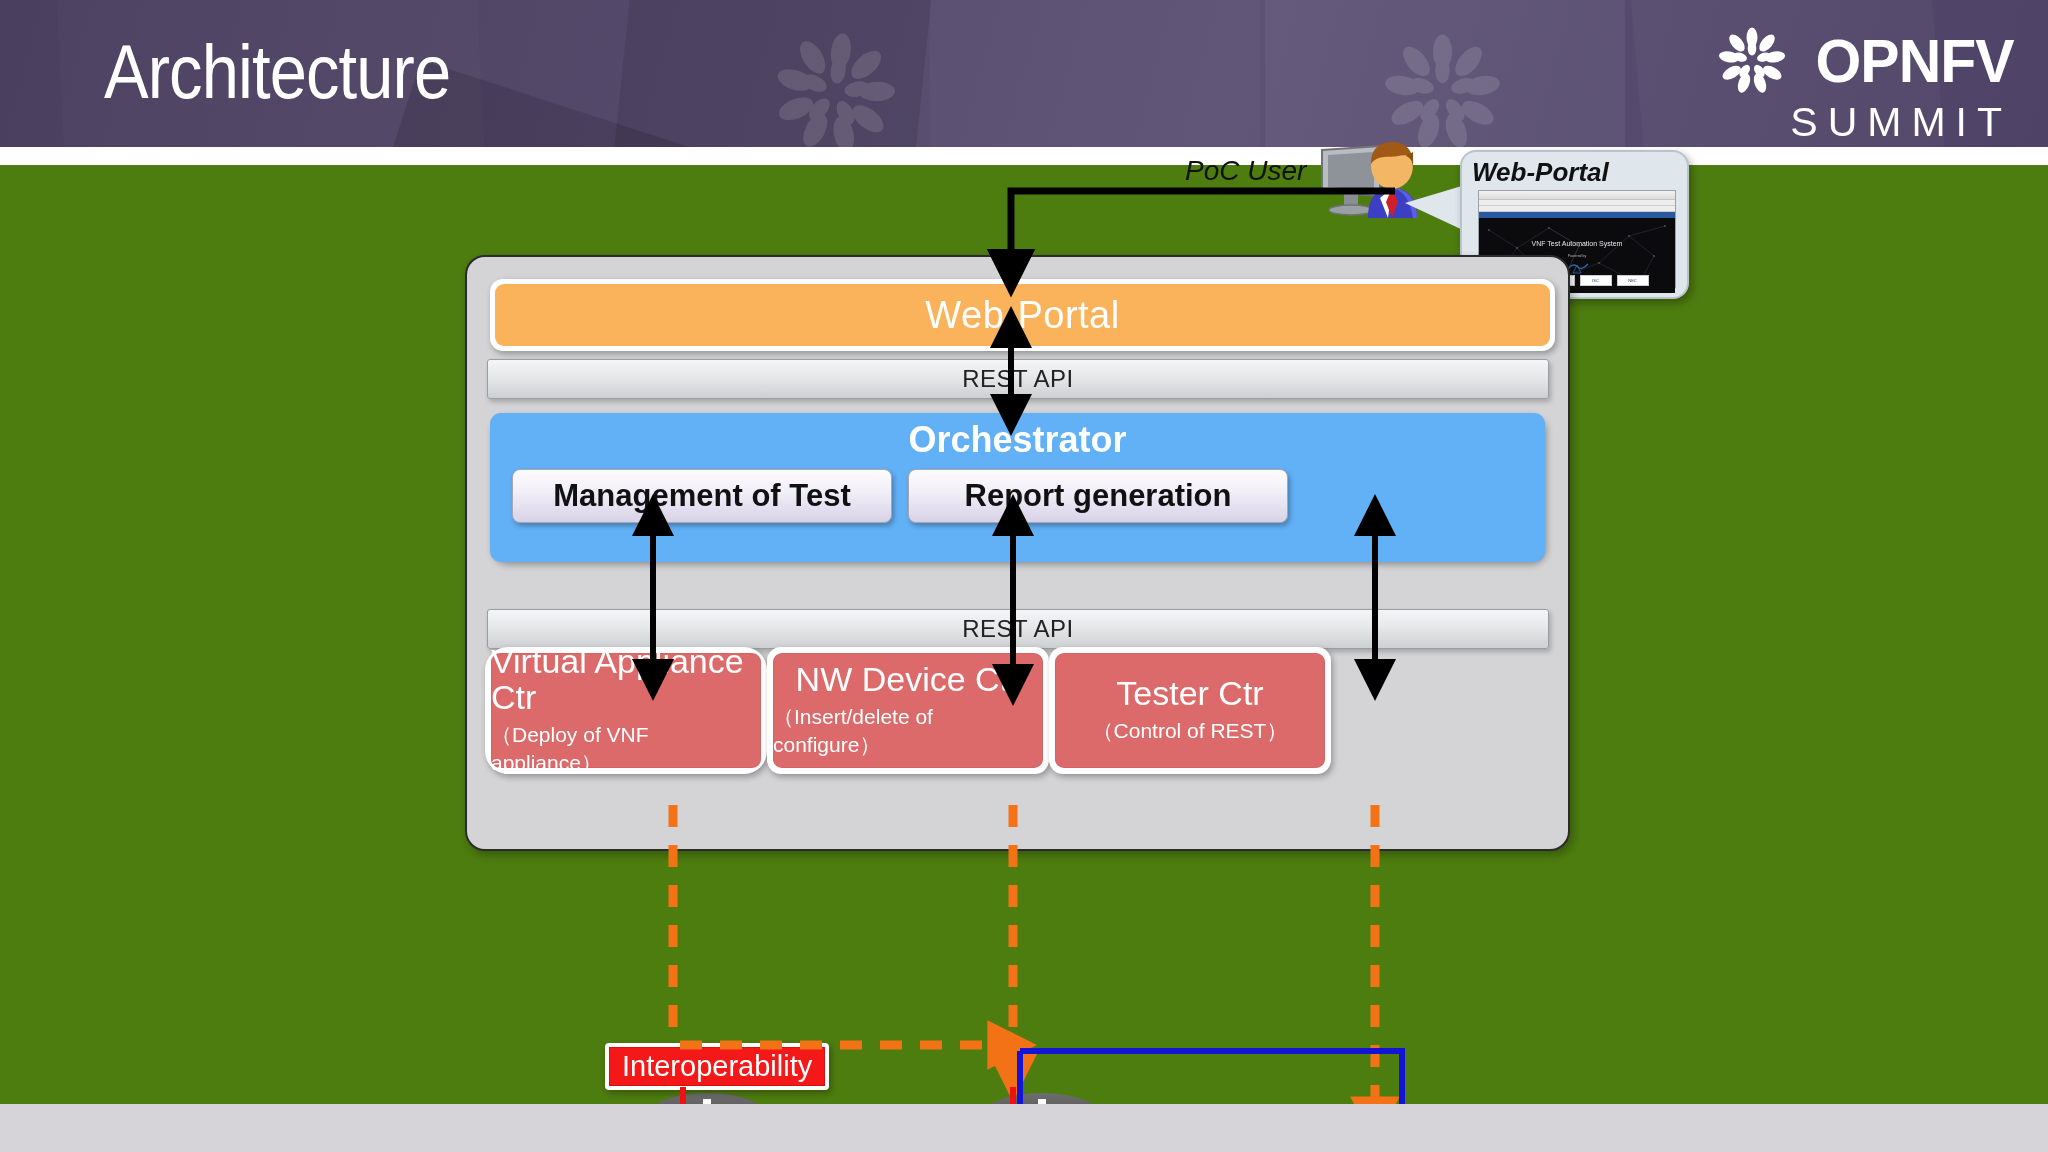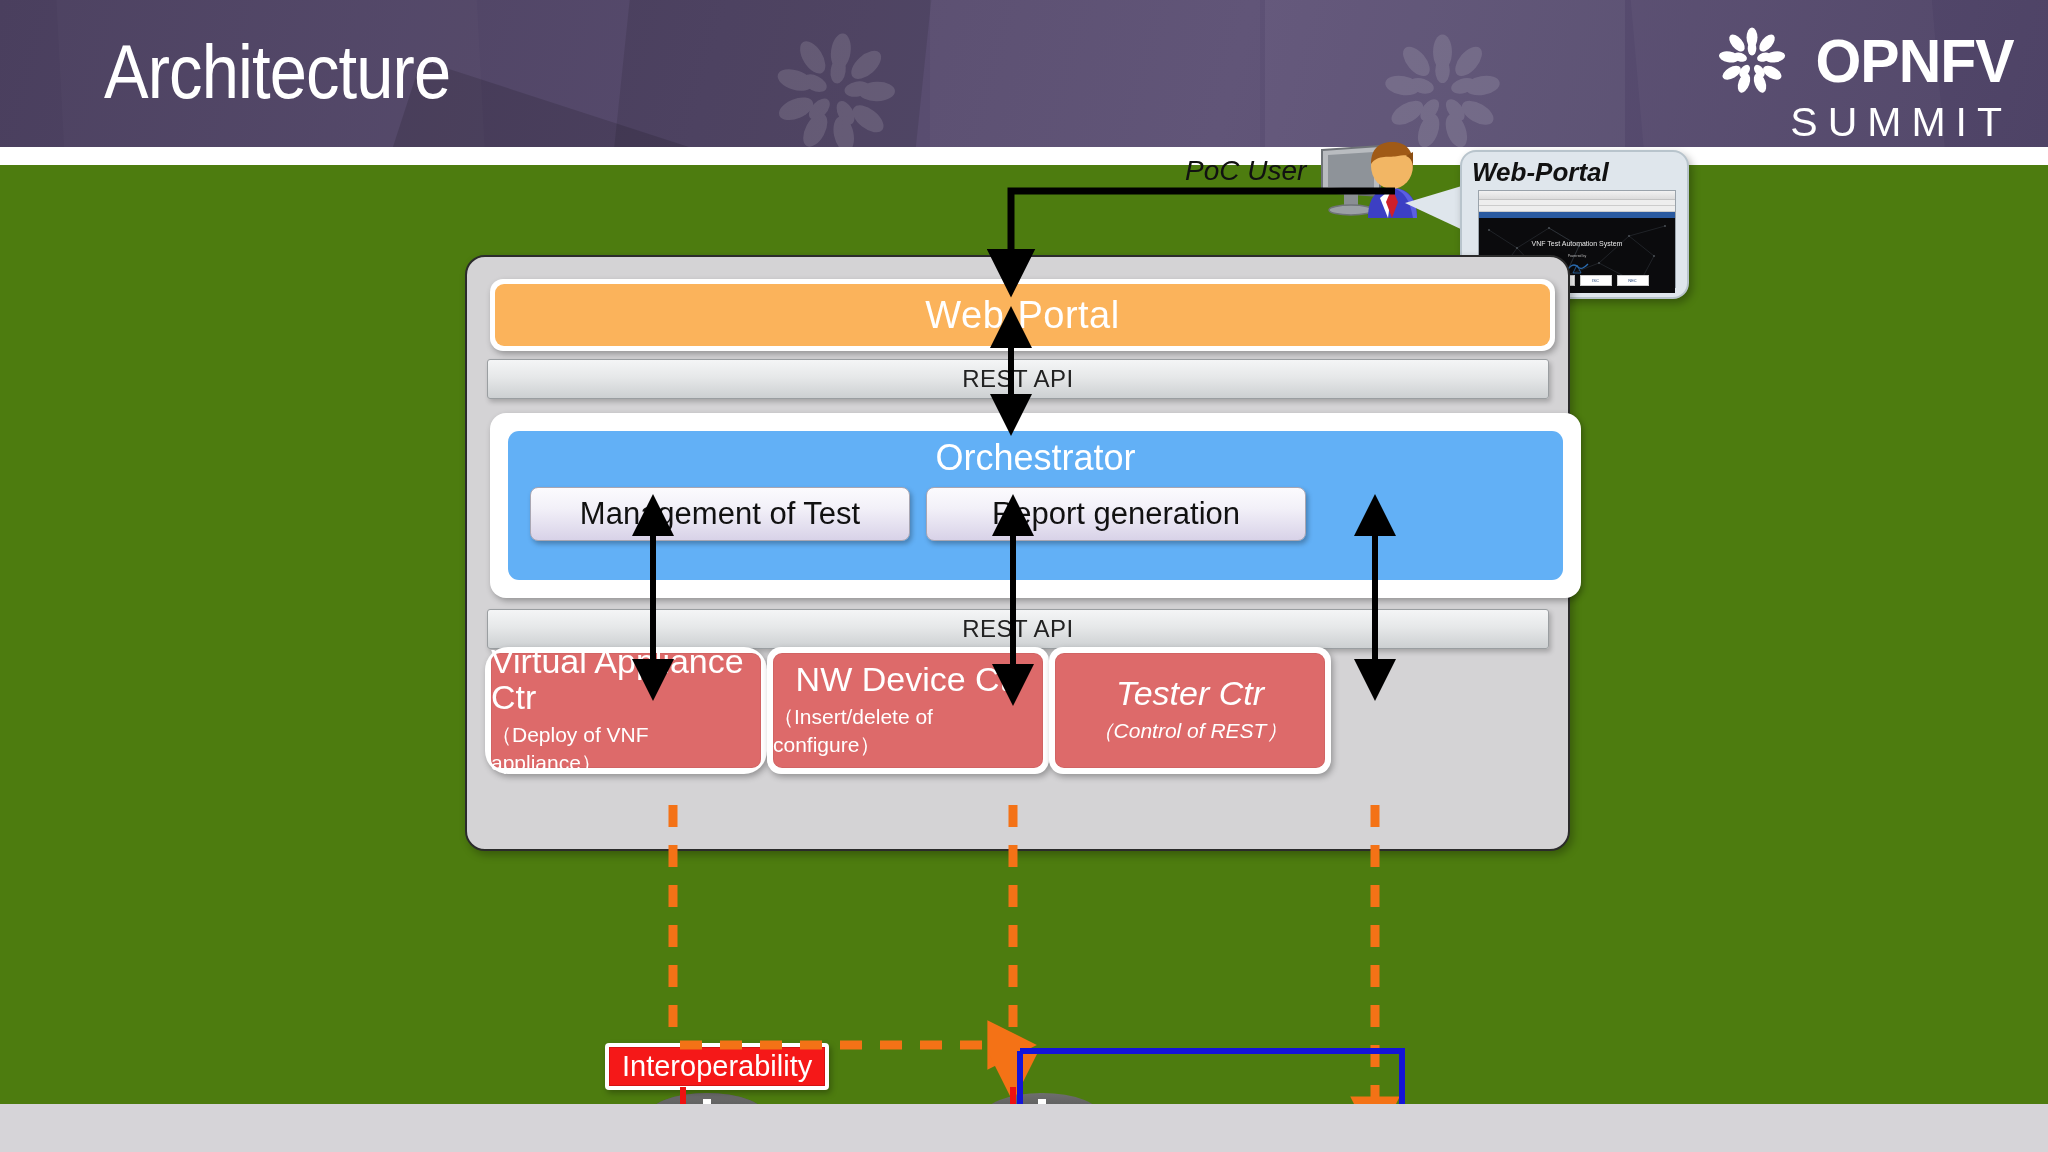--- a/index.html
+++ b/index.html
@@ -56,42 +56,42 @@
   .restapi{position:absolute;height:38px;
     background:linear-gradient(180deg,#f4f5f6 0%,#e6e8e9 45%,#cdd0d2 100%);
     border:1px solid #9a9ea1;border-radius:3px;
     box-shadow:2px 3px 5px rgba(0,0,0,.22);
     display:flex;align-items:center;justify-content:center;}
   .restapi span{font-size:24px;color:#222;letter-spacing:.5px;}
   #restapi-1{left:20px;top:102px;width:1060px;}
   #restapi-2{left:20px;top:352px;width:1060px;}
 
   
-  #orch-wrap{left:23px;top:156px;width:1055px;height:149px;padding:18px;border-radius:16px;}
+  #orch-wrap{left:23px;top:156px;width:1055px;height:149px;padding:0;border-radius:16px;font-weight:bold;}
   #orchestrator{width:100%;height:100%;background:#62b0f6;border-radius:11px;position:relative;}
   #orch-title{position:absolute;left:0;top:6px;width:100%;text-align:center;
               font-size:36px;color:#fff;}
   .subbox{position:absolute;top:56px;height:52px;border-radius:8px;
      background:linear-gradient(180deg,#fcfbfe 0%,#f2f0f8 40%,#d8d2e8 100%);
      border:1px solid #a9a6b2;box-shadow:2px 3px 5px rgba(0,0,0,.28);
      display:flex;align-items:center;justify-content:center;}
   .subbox span{font-size:31px;color:#111;}
   #subbox-mgmt{left:22px;width:378px;}
   #subbox-report{left:418px;width:378px;}
 
   
   .ctrl-wrap{position:absolute;top:390px;height:115px;padding:6px;border-radius:14px;}
   .ctrl{width:100%;height:100%;background:#dd6a6a;border-radius:9px;
         display:flex;flex-direction:column;align-items:center;justify-content:center;
         box-shadow:inset 0 0 0 1px rgba(0,0,0,.05);}
   .ctrl-title{font-size:34px;color:#fff;line-height:1.05;}
   .ctrl-sub{font-size:21px;color:#fff;margin-top:6px;}
   #ctrl-va{left:18px;width:270px;border-radius:23px;}
   #ctrl-nw{left:300px;width:270px;}
-  #ctrl-tester{left:582px;width:270px;font-style:italic;}
+  #ctrl-tester{left:582px;width:270px;}
 
   
   #arrow-layer{position:absolute;left:0;top:0;width:2048px;height:980px;
                pointer-events:none;}
 
   
   #poc-label{position:absolute;left:1185px;top:-10px;font-size:28px;color:#111;
              font-style:italic;}
 
   

